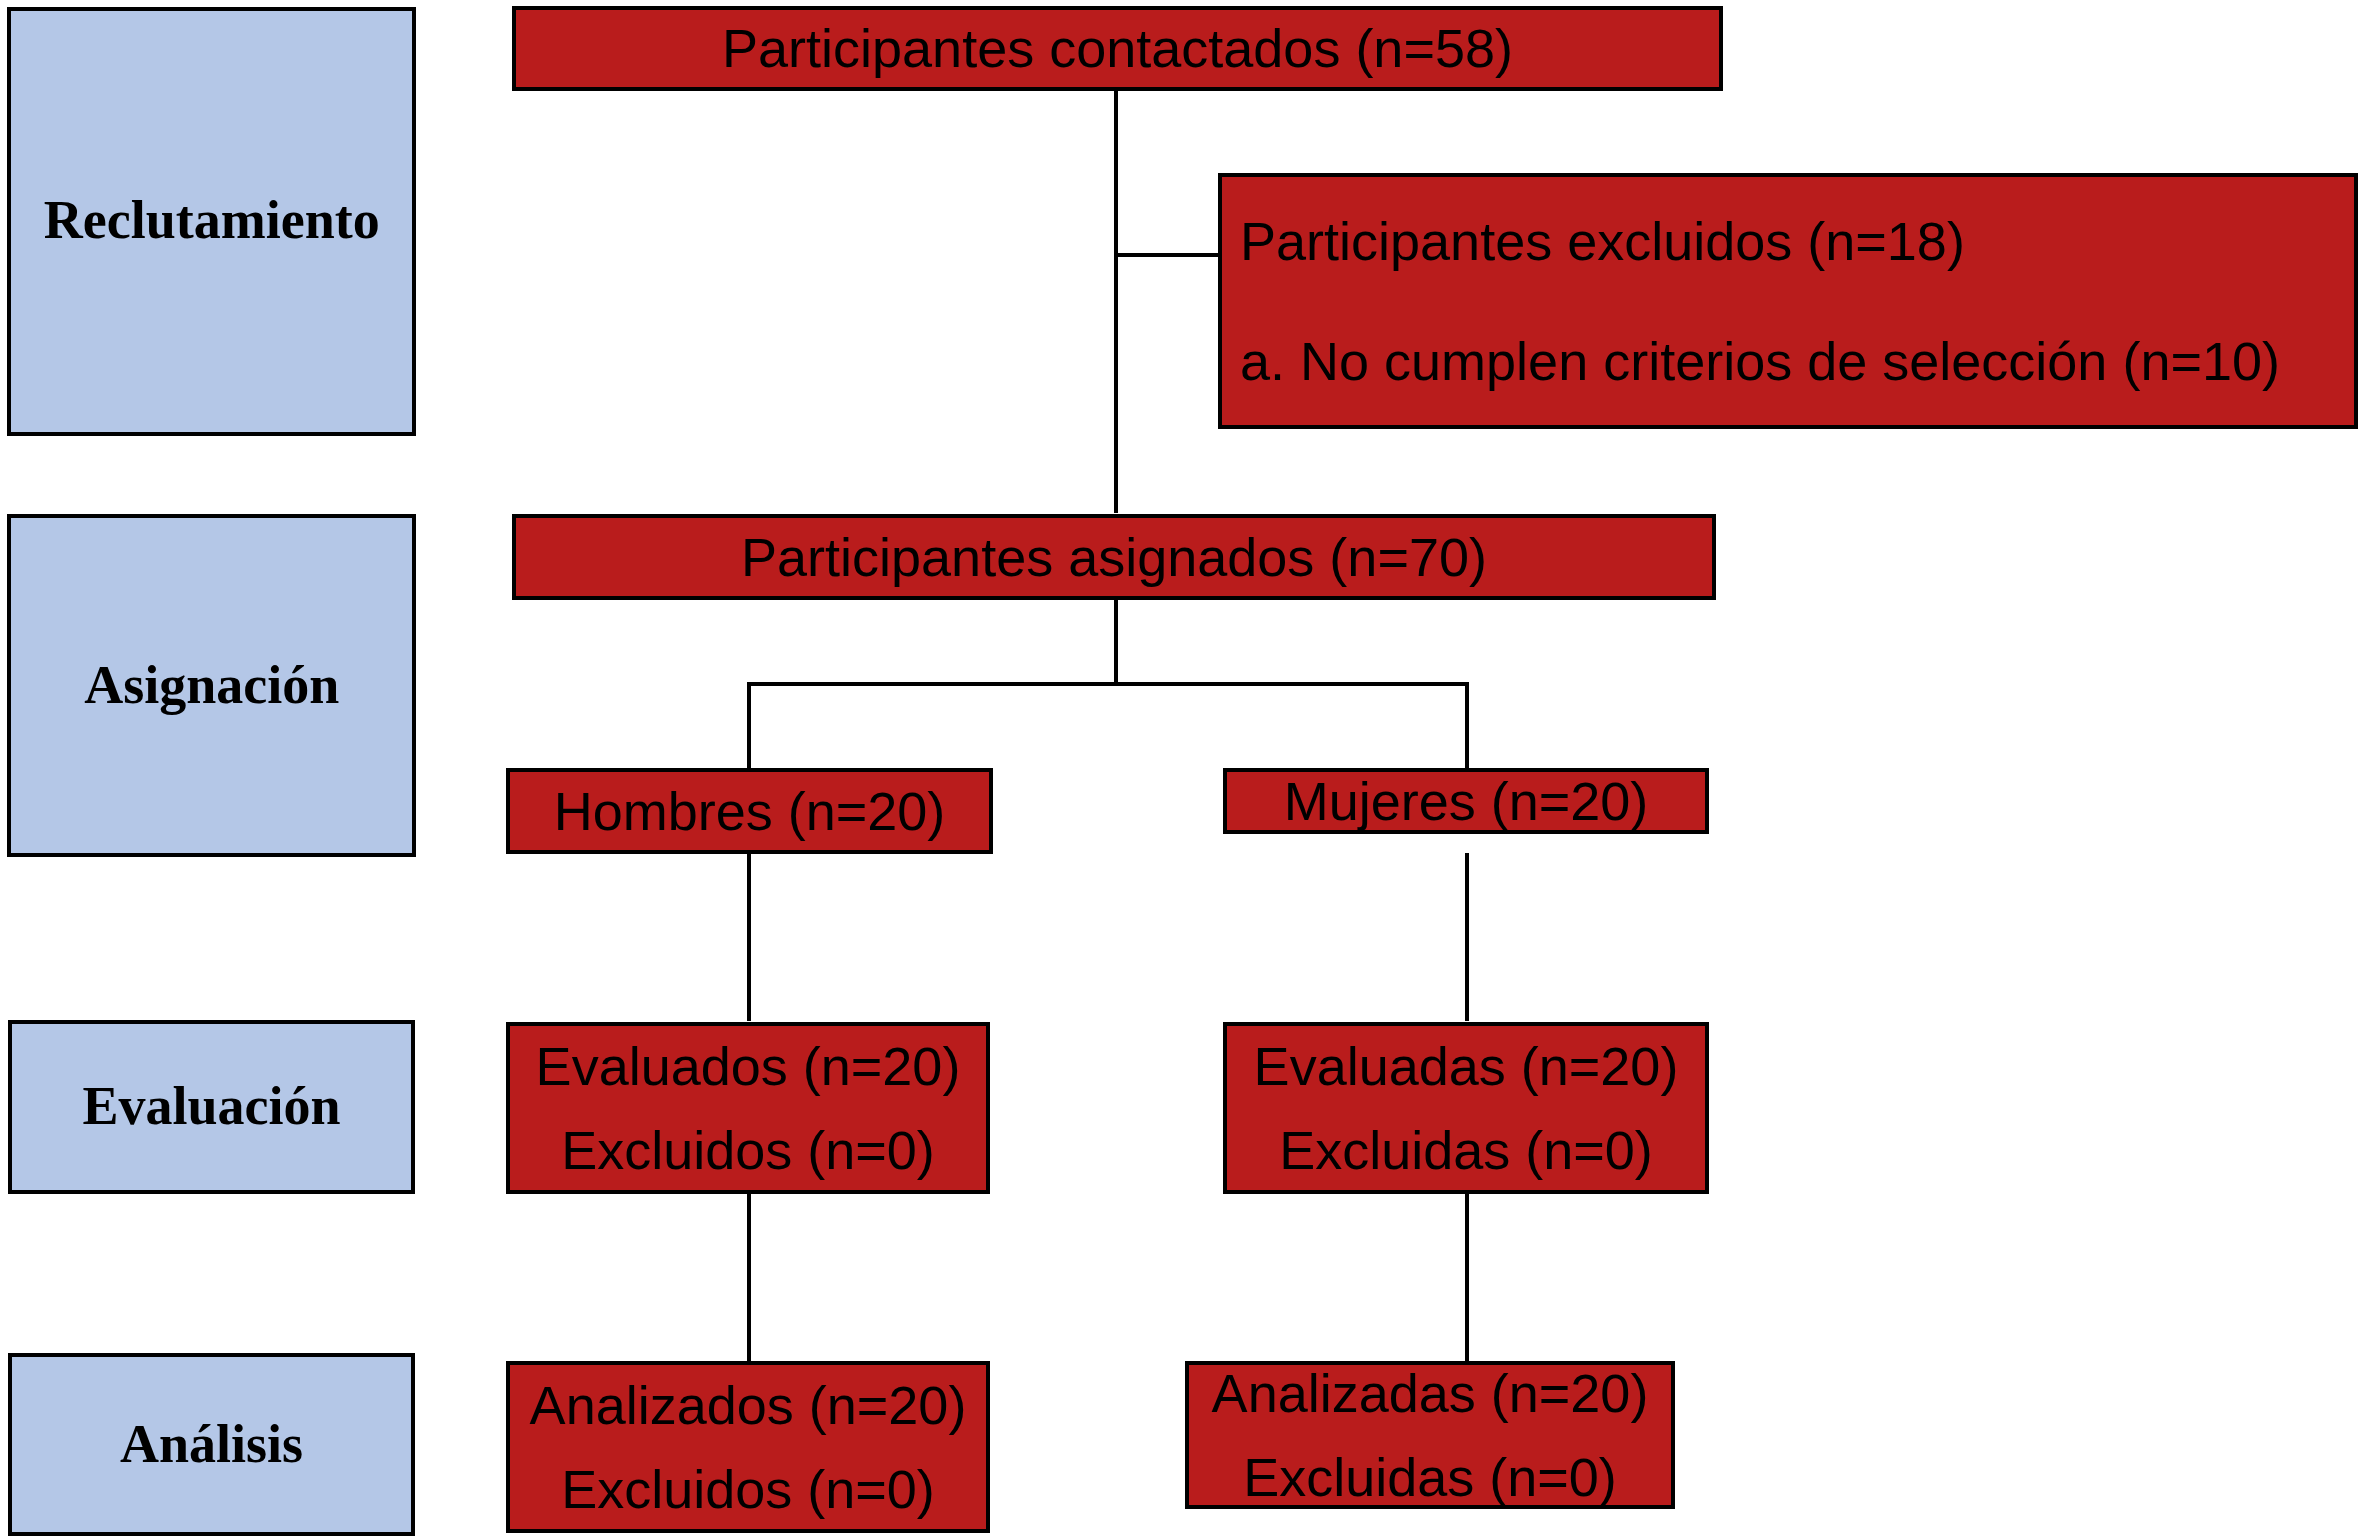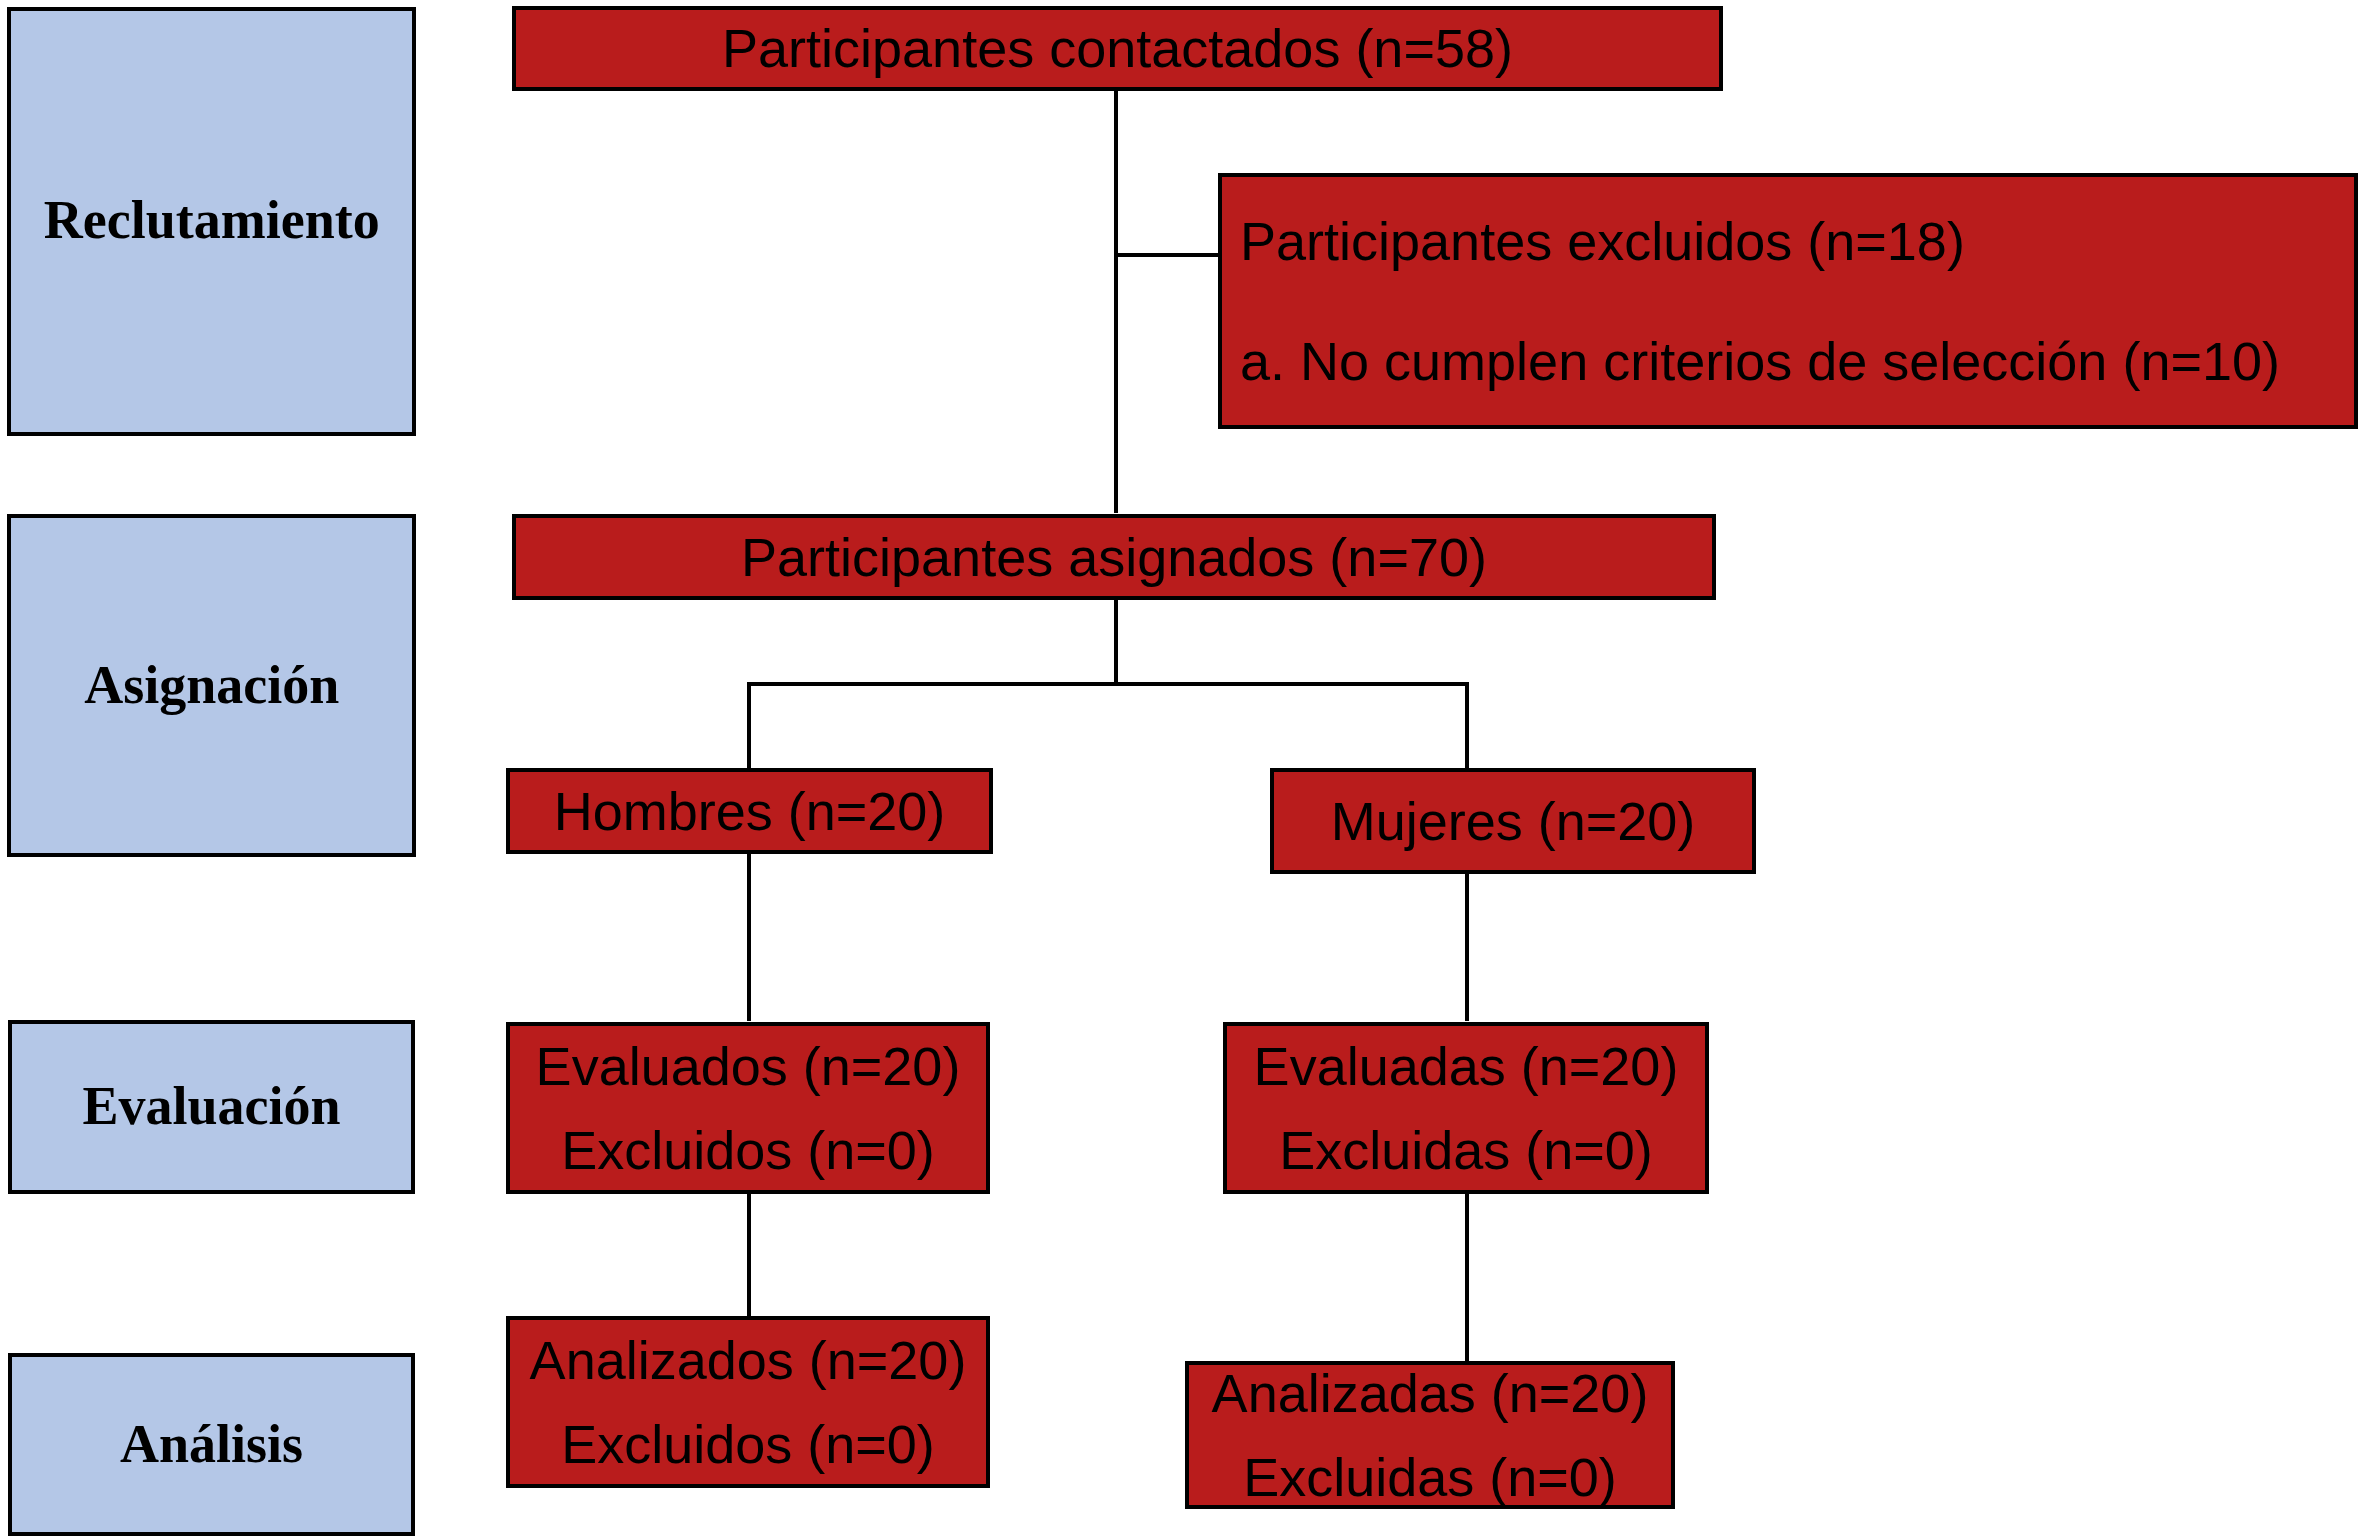--- a/index.html
+++ b/index.html
@@ -103,35 +103,35 @@
   </div>
 
   <div class="node" style="left:512px; top:514px; width:1204px; height:86px;">
     <span class="line-text">Participantes asignados (n=70)</span>
   </div>
 
   <div class="node" style="left:506px; top:768px; width:487px; height:86px;">
     <span class="line-text">Hombres (n=20)</span>
   </div>
 
-  <div class="node" style="left:1223px; top:768px; width:486px; height:106px;margin-left:47px;">
+  <div class="node" style="left:1223px; top:768px; width:486px; height:66px;">
     <span class="line-text">Mujeres (n=20)</span>
   </div>
 
   <div class="node" style="left:506px; top:1022px; width:484px; height:172px;">
     <span class="line-text">Evaluados (n=20)</span>
     <span class="line-text">Excluidos (n=0)</span>
   </div>
 
   <div class="node" style="left:1223px; top:1022px; width:486px; height:172px;">
     <span class="line-text">Evaluadas (n=20)</span>
     <span class="line-text">Excluidas (n=0)</span>
   </div>
 
-  <div class="node" style="left:506px; top:1316px; width:484px; height:172px;">
+  <div class="node" style="left:506px; top:1361px; width:484px; height:172px;">
     <span class="line-text">Analizados (n=20)</span>
     <span class="line-text">Excluidos (n=0)</span>
   </div>
 
   <div class="node" style="left:1173px; top:1361px; width:490px; height:148px;margin-left:12px;">
     <span class="line-text">Analizadas (n=20)</span>
     <span class="line-text">Excluidas (n=0)</span>
   </div>
 
 </div>

